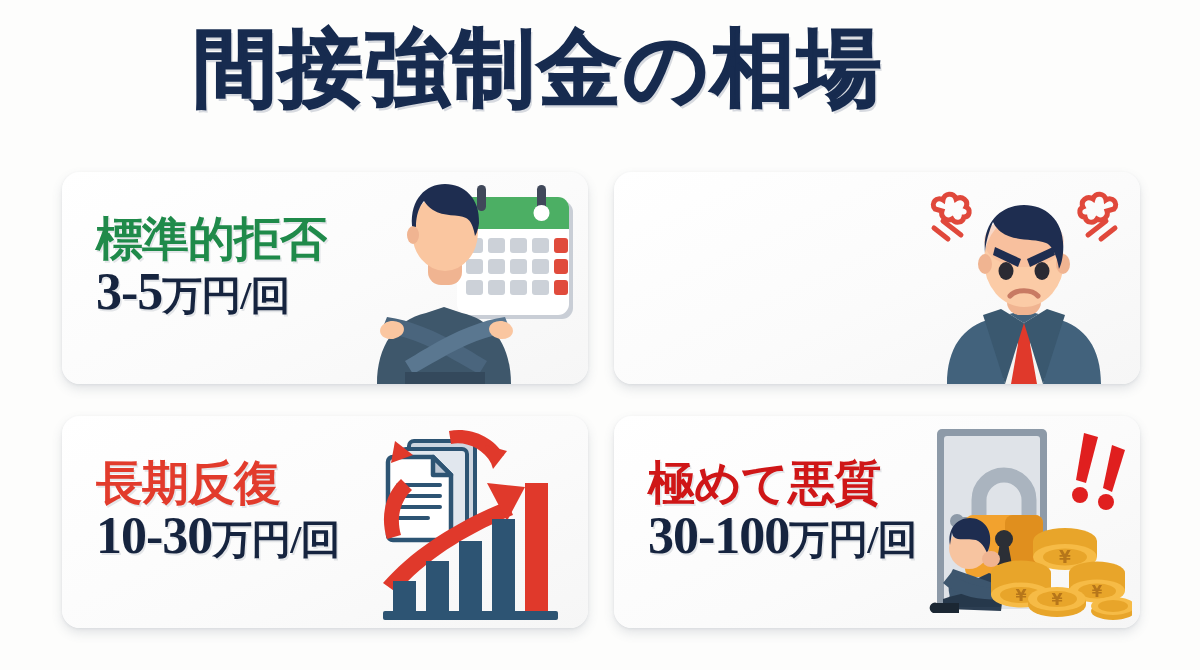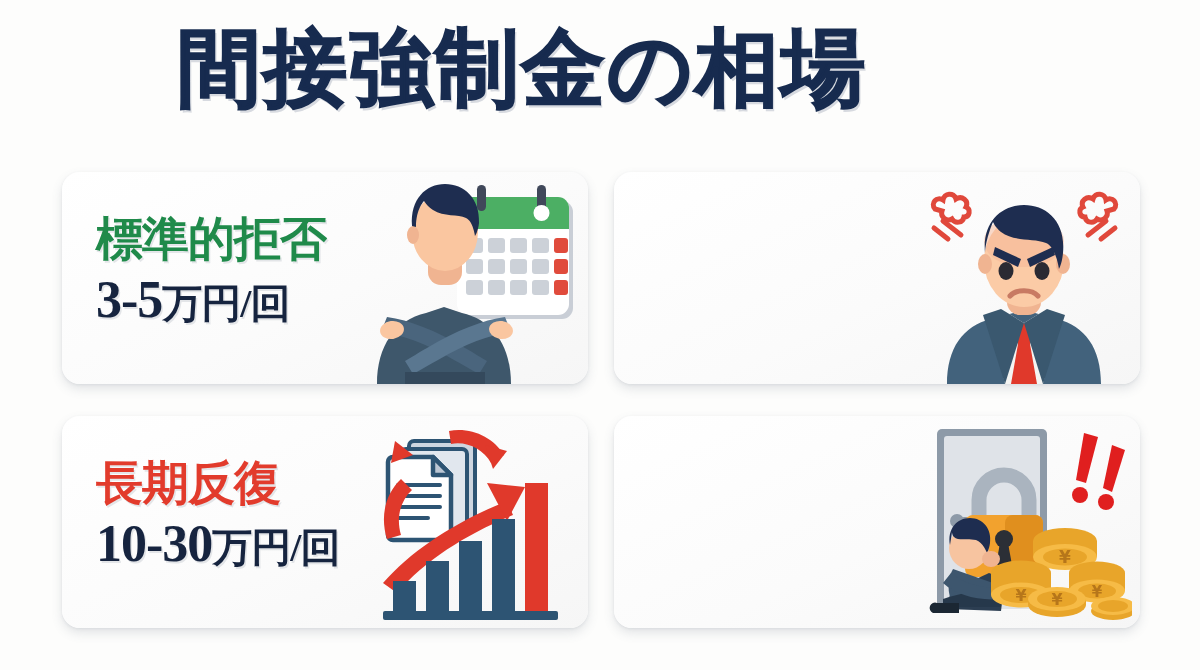--- a/index.html
+++ b/index.html
@@ -6,21 +6,21 @@
   html,body { width:1200px; height:670px; }
   body {
     background:#fdfdfc;
     font-family:"Liberation Sans","DejaVu Sans",sans-serif;
     overflow:hidden;
     position:relative;
   }
 
   
   .title-wrap{
-    position:absolute; left:0; top:26px; width:1044px;
+    position:absolute; left:16px; top:26px; width:1044px;
     text-align:center;
   }
   .title{
     display:inline-block;
     font-size:84px;
     font-weight:900;
     color:#172b4f;
     letter-spacing:2px;
     line-height:1.0;
     text-shadow:2px 3px 0 rgba(120,130,150,.28);
@@ -58,21 +58,20 @@
     letter-spacing:-1px;
     white-space:nowrap;
     text-shadow:1.5px 2px 0 rgba(140,148,162,.22);
   }
   .cat.green { color:#1f8a4a; }
   .cat.orange{ color:#e5880f; }
   .cat.redorange{ color:#e23b2c; }
   .cat.red   { color:#cf1617; }
 
   .amt{
-    margin-top:8px;
     color:#16243f;
     font-weight:900;
     line-height:1.05;
     white-space:nowrap;
     text-shadow:1.5px 2px 0 rgba(140,148,162,.22);
   }
   .amt .num{ font-size:52px; letter-spacing:-1px; }
   .amt .unit{ font-size:40px; letter-spacing:-1px; }
 
   .art{
@@ -233,20 +232,26 @@
           <rect x="94" y="118" width="23" height="70" fill="#2d5473"></rect>
           <rect x="127" y="96" width="23" height="92" fill="#2d5473"></rect>
           <rect x="160" y="60" width="23" height="128" fill="#e0392b"></rect>
         </g>
         <rect x="18" y="188" width="175" height="9" rx="2" fill="#2d5473"></rect>
       </svg>
     </div>
   </div>
 
   <div class="card">
+    <div class="card-text">
+      <div class="cat red">極めて悪質</div>
+      <div class="amt">
+        <span class="num">30-100</span><span class="unit">万円/回</span>
+      </div>
+    </div>
     <div class="art">
       <svg viewBox="0 0 215 205" xmlns="http://www.w3.org/2000/svg">
 
         <rect x="20" y="6" width="110" height="180" rx="5" fill="#8d9aa8"></rect>
         <rect x="27" y="13" width="96" height="173" rx="3" fill="#dfe3e8"></rect>
 
         <circle cx="40" cy="98" r="7" fill="#8d9aa8"></circle>
         <rect x="44" y="94" width="20" height="7" rx="3" fill="#8d9aa8"></rect>
 
         <path d="M62 96V77a25 25 0 0 1 50 0v19" fill="none" stroke="#aab4bf" stroke-width="15"></path>

